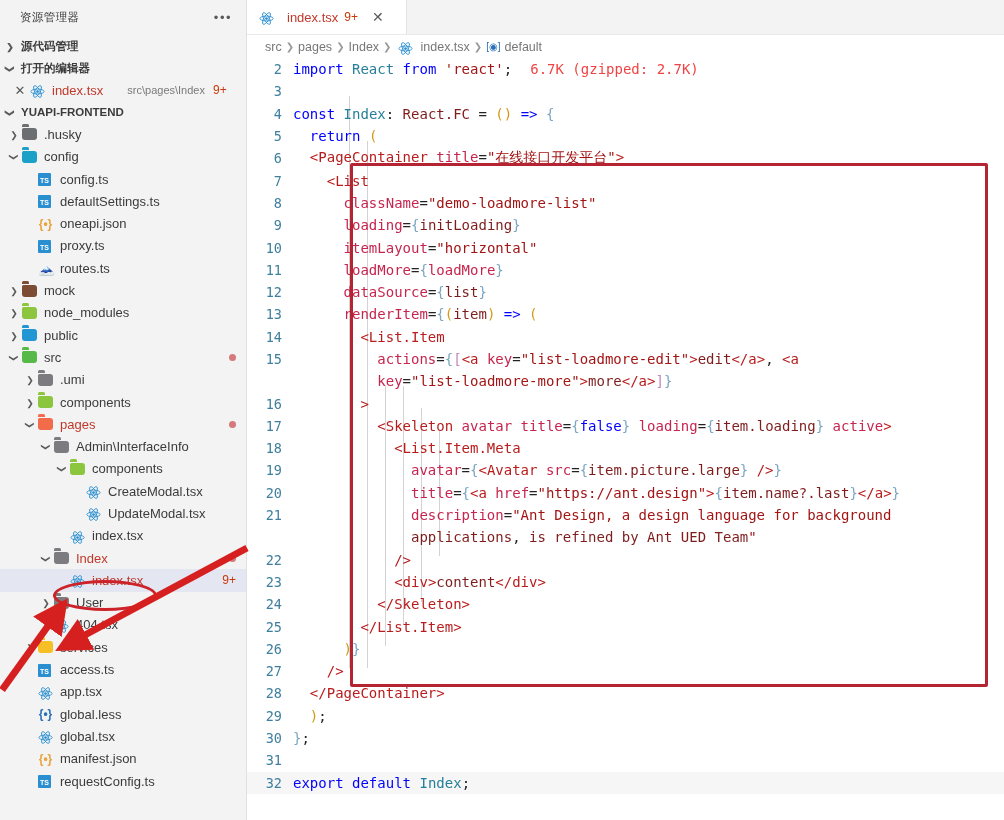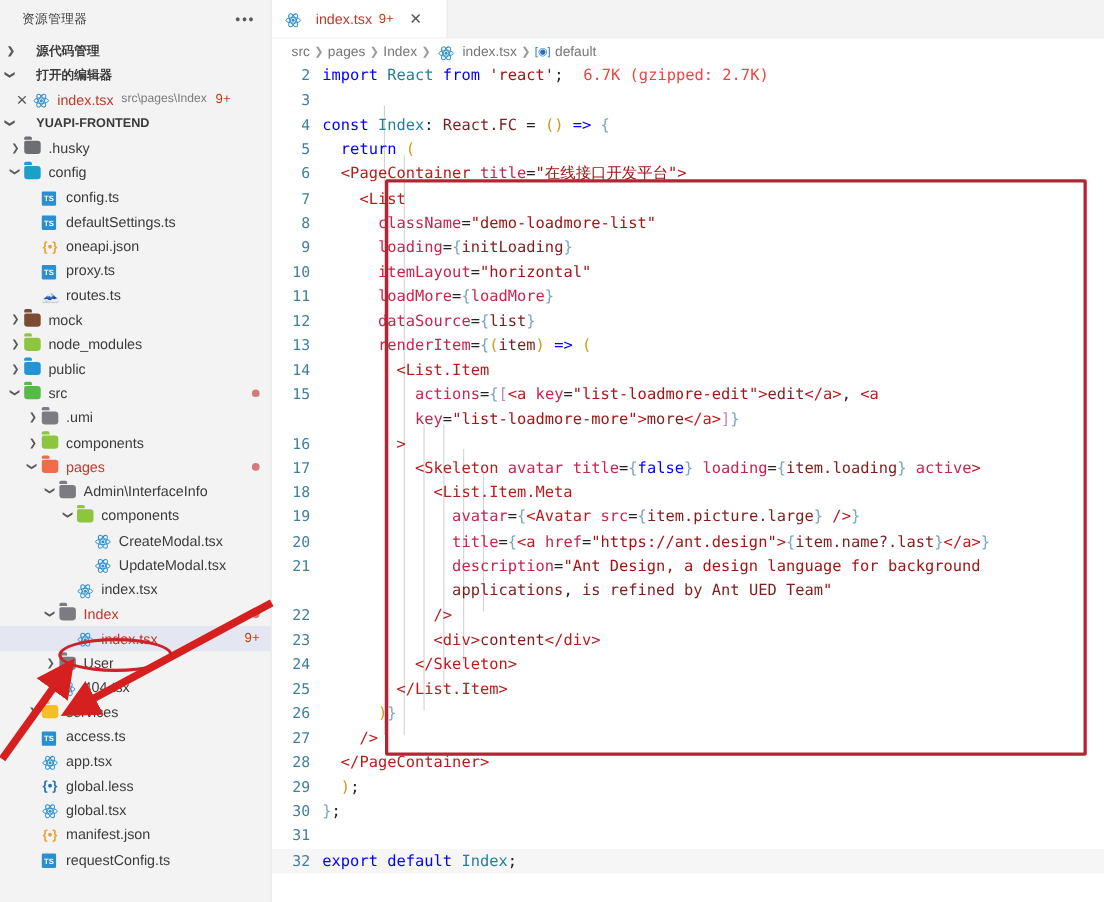--- a/index.html
+++ b/index.html
@@ -12,40 +12,40 @@
   #sidebar{
     width:247px; height:820px; background:#f3f3f3;
     border-right:1px solid #e0e0e0; position:relative; overflow:hidden;
   }
   .sb-title{
     height:35px; display:flex; align-items:center; justify-content:space-between;
     padding:0 14px 0 20px; font-size:11.5px; color:#3b3b3b; letter-spacing:.4px;
   }
   .dots{ letter-spacing:1.5px; color:#5a5a5a; font-size:13px; line-height:8px; cursor:pointer;}
   .sec-head{
-    height:22px; display:flex; align-items:center; gap:15px;
+    height:22px; display:flex; align-items:center; gap:3px;
     font-size:11.5px; font-weight:bold; color:#3b3b3b; padding-left:2px; cursor:pointer;
   }
   .chev{ width:16px; text-align:center; font-size:10px; color:#5a5a5a; display:inline-block;}
   .chev.collapsed::before{ content:"\276F"; font-size:9px; }
   .chev.expanded::before{ content:"\276F"; font-size:9px; display:inline-block; transform:rotate(90deg); }
   .chev.blank::before{ content:""; }
 
   .row{
     height:22.3px; display:flex; align-items:center; font-size:13px;
     color:#3b3b3b; white-space:nowrap; position:relative; cursor:pointer;
   }
   .row.sel{ background:#e4e6f1; }
   .ficon{ width:17px; height:16px; margin-right:5px; flex:0 0 auto; position:relative; display:inline-block;}
   .badge{ margin-left:auto; padding-right:10px; color:#c9380a; font-size:12px; }
   .dirty{ margin-left:auto; margin-right:10px; width:7px;height:7px;border-radius:50%;background:#d4797c; }
   .nm{ overflow:hidden; text-overflow:ellipsis; }
   .nm.ts{ color:#3b3b3b; }
   .nm.mod{ color:#c0392b; }
-  .sub{ color:#7a7a7a; font-size:11px; margin-left:7px;text-align:right;}
+  .sub{ color:#7a7a7a; font-size:11px; margin-left:24px;text-align:right;}
 
   
   .oe{ padding-left:10px; }
   .xmark{ width:20px; text-align:center; color:#5a5a5a; font-size:13px; }
 
   
   .ic-folder{ display:inline-block; width:15px;height:12px;border-radius:1.5px 3px 3px 3px;margin-top:2px;}
   .ic-folder::before{ content:""; position:absolute; left:0; top:-2px; width:7px;height:3px;border-radius:1.5px 1.5px 0 0;}
   .ic-folder.grey{ background:#6d6e71;} .ic-folder.grey::before{background:#6d6e71;}
   .ic-folder.teal{ background:#1ba1c7;} .ic-folder.teal::before{background:#1ba1c7;}

